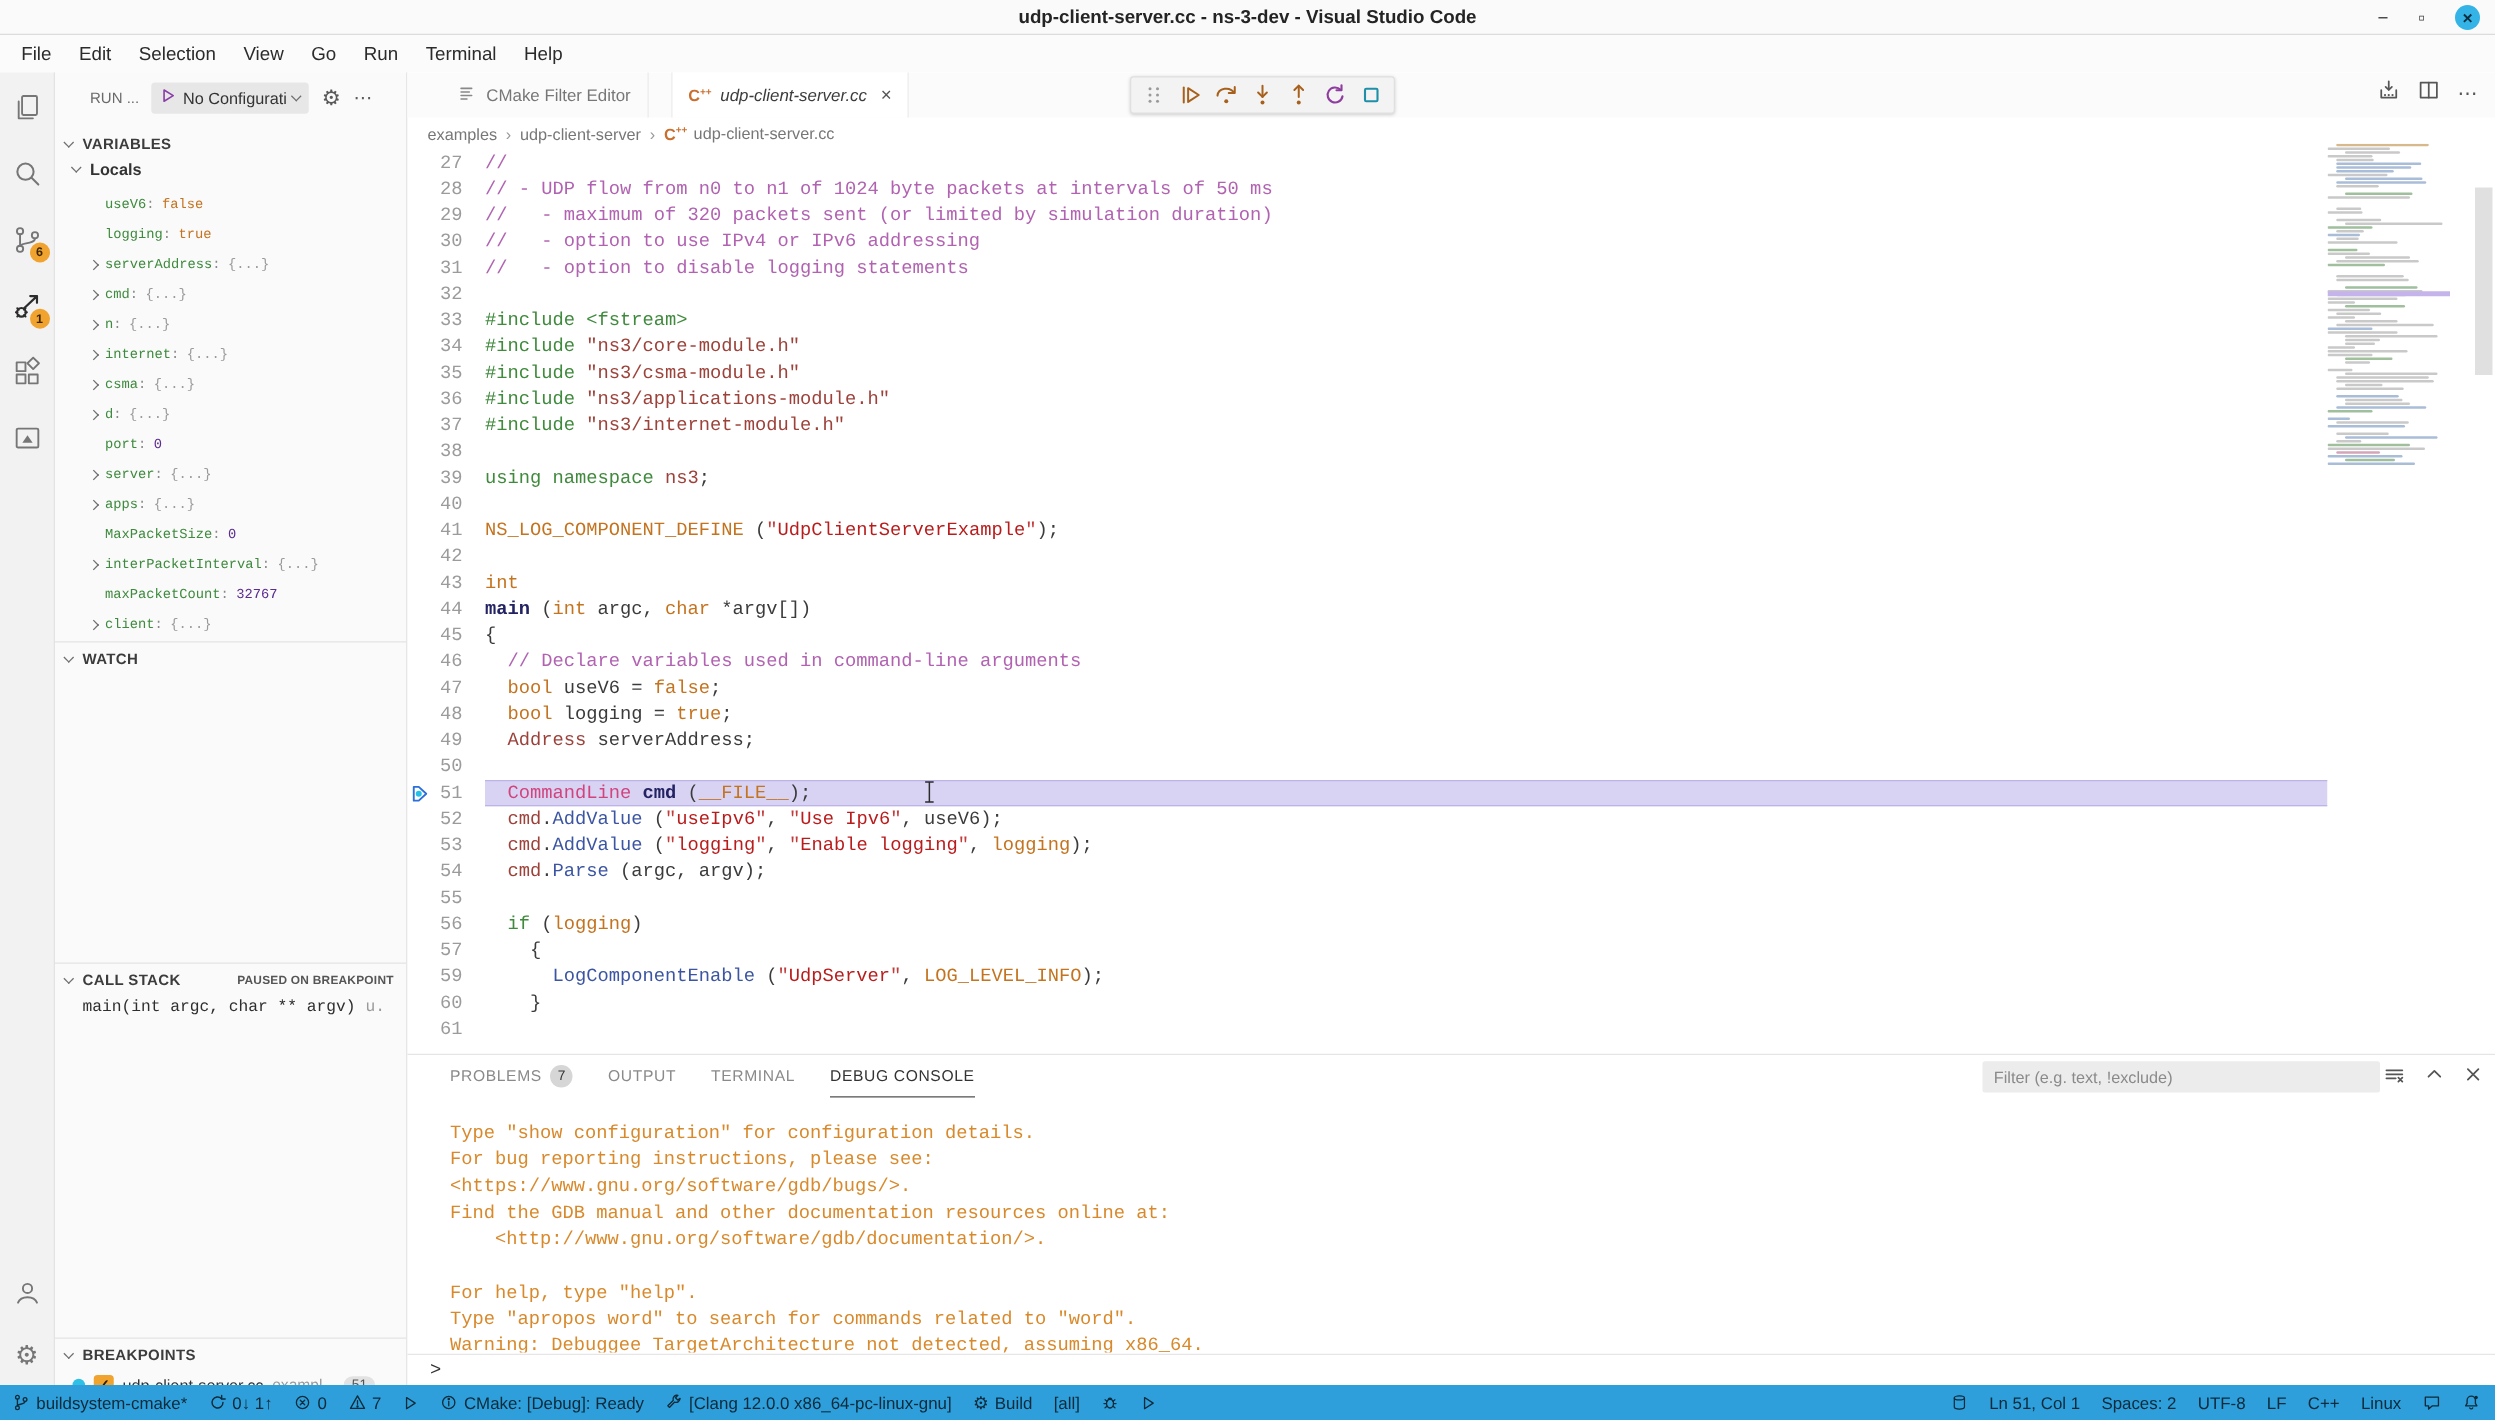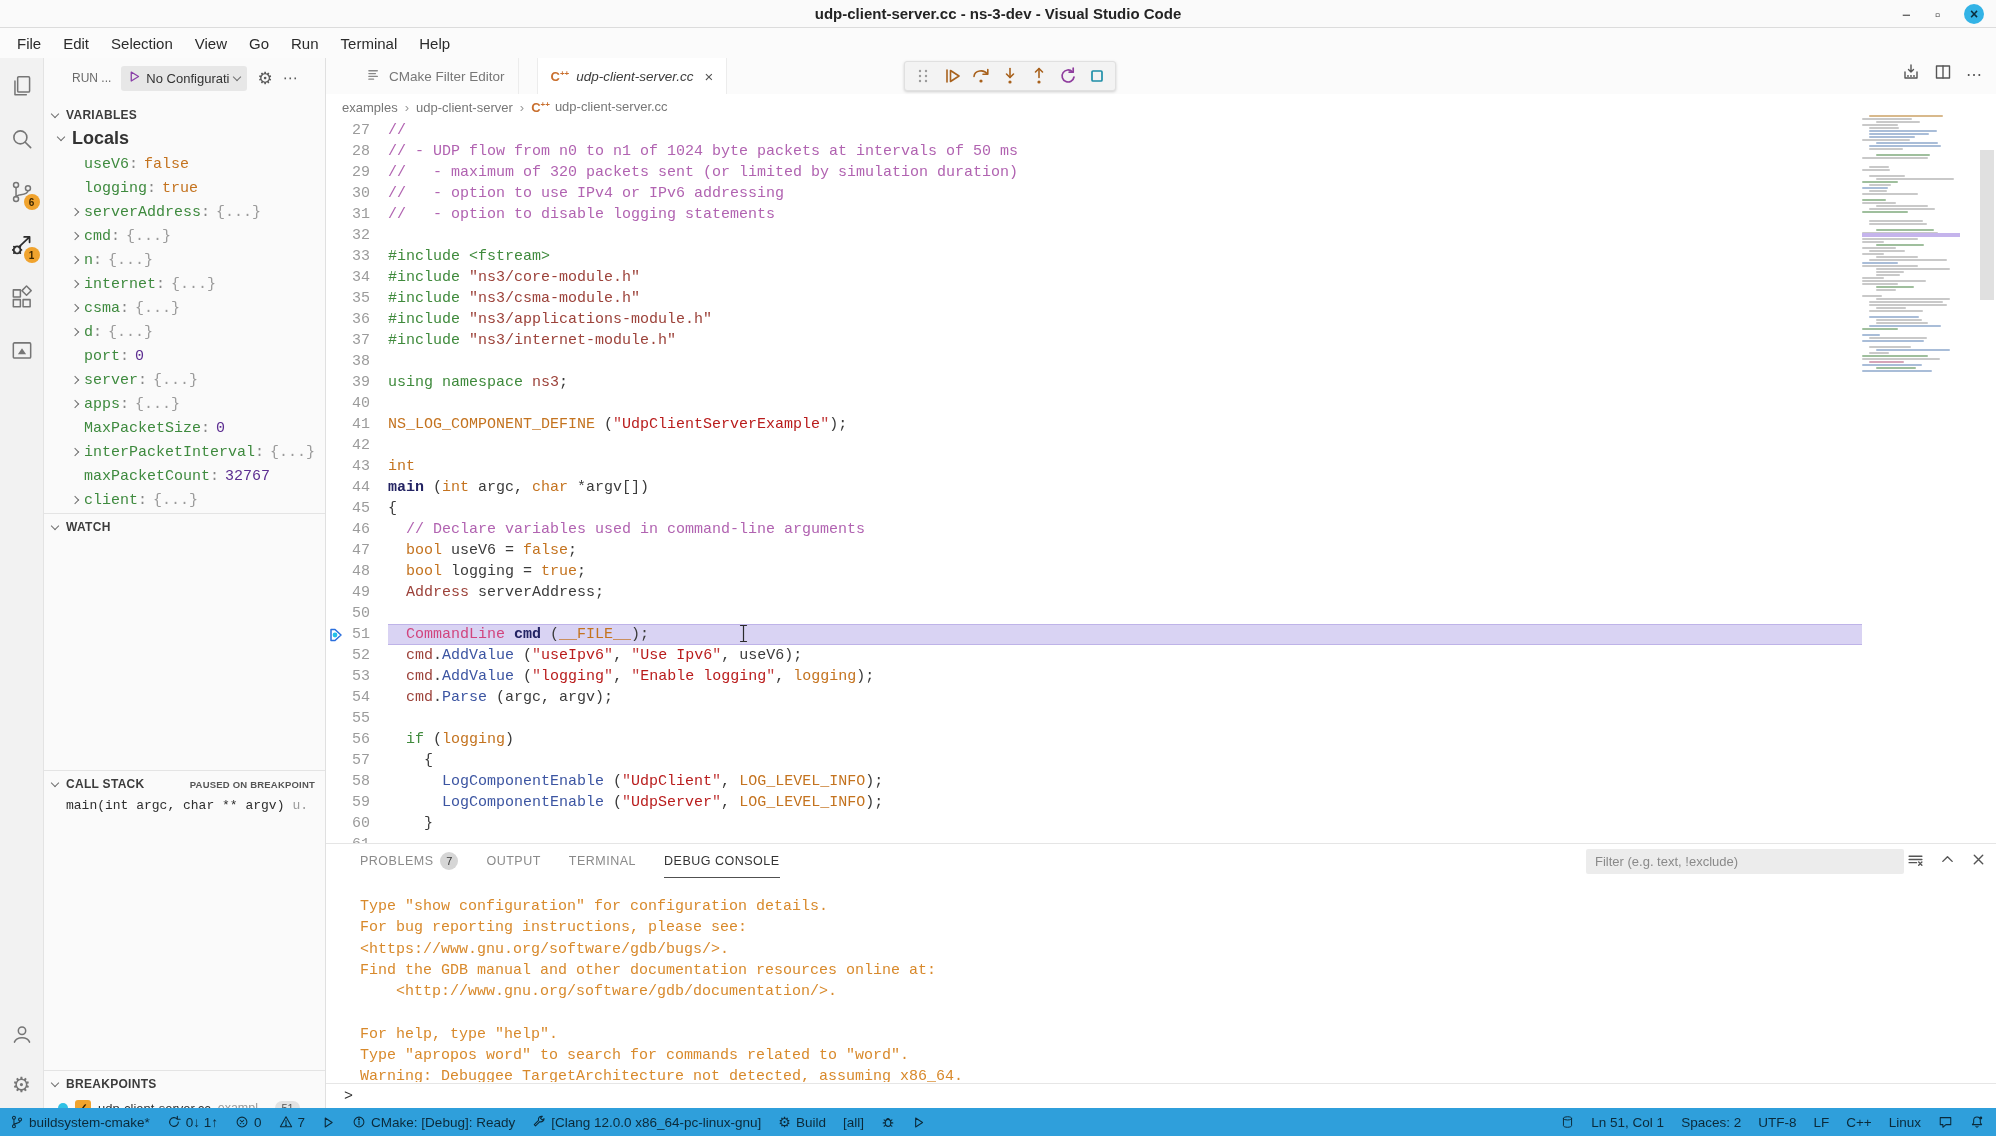--- a/index.html
+++ b/index.html
@@ -34,23 +34,23 @@
   .run-dd .cfg{font-size:13px;color:#333;white-space:nowrap;overflow:hidden;max-width:89px}
   .hdr-gear{font-size:17px;color:#5a5a5a}
   .hdr-dots{font-size:15px;color:#5a5a5a;letter-spacing:1px}
 
   .chev{display:inline-block;width:6px;height:6px;border-right:1.5px solid #6f6f6f;border-bottom:1.5px solid #6f6f6f}
   .chev.down{transform:rotate(45deg);margin-top:-3px}
   .chev.right{transform:rotate(-45deg)}
   .sec-head{position:absolute;left:0;right:0;height:22px;display:flex;align-items:center;gap:8px;padding-left:8px;font-size:12px;font-weight:bold;color:#3c3c3c;letter-spacing:.3px}
   .sec-divider{position:absolute;left:0;right:0;height:0;border-top:1px solid #e4e4e4}
 
-  #locals-row{position:absolute;top:70px;left:14px;display:flex;align-items:center;gap:8px;font-weight:bold;font-size:18px;color:#333}
+  #locals-row{position:absolute;top:70px;left:14px;display:flex;align-items:center;gap:8px;font-weight:bold;font-size:13px;color:#333}
   #var-list{position:absolute;top:94px;left:0;right:0}
-  .var-row{height:24px;display:flex;align-items:center;padding-left:22px;font-family:"Liberation Mono",monospace;font-size:15px}
+  .var-row{height:24px;display:flex;align-items:center;padding-left:22px;font-family:"Liberation Mono",monospace;font-size:11px}
   .var-chev{width:18px;display:flex;justify-content:center}
   .var-name{color:#3e8a3e}
   .var-colon{color:#888;margin-right:6px}
   .v-obj{color:#9a9a9a}
   .v-bool{color:#c4731f}
   .v-num{color:#5c2d91}
 
   .cs-badge{margin-left:auto;margin-right:10px;font-size:9.5px;font-weight:bold;color:#555;letter-spacing:.2px}
   #callstack-entry{position:absolute;left:22px;right:6px;display:flex;align-items:center;gap:8px;font-family:"Liberation Mono",monospace;font-size:13px;color:#2e2e2e;white-space:nowrap;overflow:hidden}
   #callstack-entry .dim{color:#9a9a9a}
@@ -616,25 +616,20 @@
           <span class="lnum">56</span>
           <span class="ct"><span class="tk-d">  </span><span class="tk-g">if</span><span class="tk-d"> (</span><span class="tk-o">logging</span><span class="tk-d">)</span></span>
         </div>
         <div class="codeline">
           <span class="gut"></span>
           <span class="lnum">57</span>
           <span class="ct"><span class="tk-d">    {</span></span>
         </div>
         <div class="codeline">
           <span class="gut"></span>
-          <span class="lnum">58</span>
-          <span class="ct"><span class="tk-d">      </span><span class="tk-fn">LogComponentEnable</span><span class="tk-d"> (</span><span class="tk-q">"</span><span class="tk-s">UdpClient</span><span class="tk-q">"</span><span class="tk-d">, </span><span class="tk-o">LOG_LEVEL_INFO</span><span class="tk-d">);</span></span>
-        </div>
-        <div class="codeline">
-          <span class="gut"></span>
           <span class="lnum">59</span>
           <span class="ct"><span class="tk-d">      </span><span class="tk-fn">LogComponentEnable</span><span class="tk-d"> (</span><span class="tk-q">"</span><span class="tk-s">UdpServer</span><span class="tk-q">"</span><span class="tk-d">, </span><span class="tk-o">LOG_LEVEL_INFO</span><span class="tk-d">);</span></span>
         </div>
         <div class="codeline">
           <span class="gut"></span>
           <span class="lnum">60</span>
           <span class="ct"><span class="tk-d">    }</span></span>
         </div>
         <div class="codeline">
           <span class="gut"></span>

